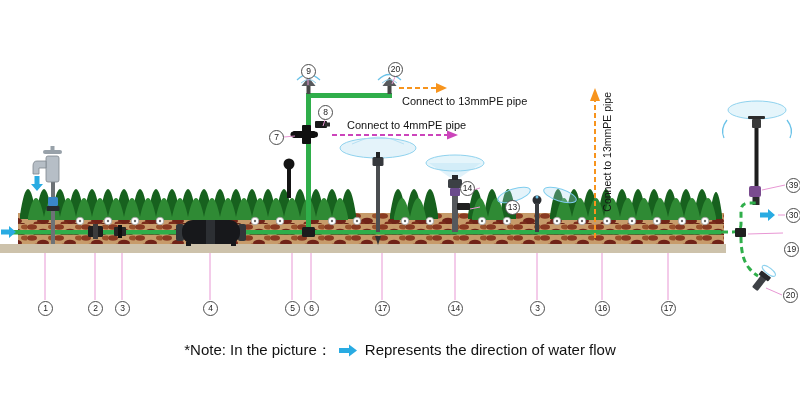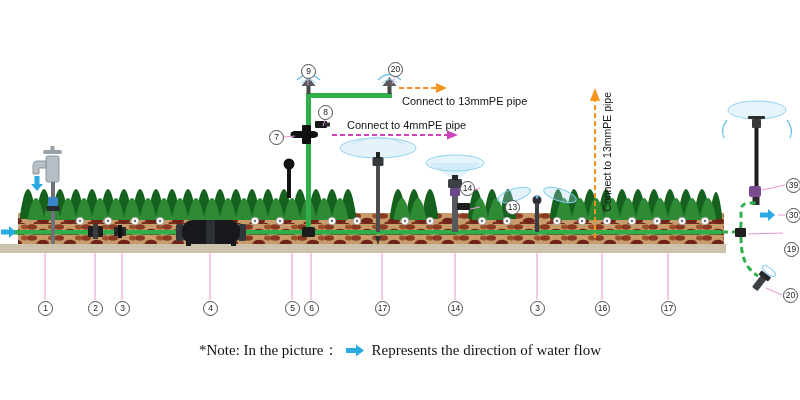--- a/index.html
+++ b/index.html
@@ -3,21 +3,21 @@
 <meta charset="utf-8">
 <style>
   html,body{margin:0;padding:0;background:#fff;}
   .stage{position:relative;width:800px;height:400px;background:#ffffff;overflow:hidden;
          font-family:"Liberation Sans",sans-serif;}
   .scene{position:absolute;left:0;top:0;}
   .co{position:absolute;width:13px;height:13px;border:1px solid #4d4d4d;border-radius:50%;
       background:#fff;font-size:8.5px;line-height:13px;text-align:center;color:#222;box-sizing:content-box;}
   .ann{position:absolute;font-size:11px;color:#141414;white-space:nowrap;}
   .ann.vert{font-size:10.5px;writing-mode:vertical-rl;transform:rotate(180deg);}
-  .note{position:absolute;left:0;right:0;top:341px;text-align:center;font-size:15px;color:#111;font-family:Liberation Serif, serif;}
+  .note{position:absolute;left:0;right:0;top:341px;text-align:center;font-size:15px;color:#111;}
   .note .arrow-ic{display:inline-block;vertical-align:-2px;margin:0 7px;}
 </style>
 </head>
 <body>
 
 <div class="stage">
 
   <svg class="scene" width="800" height="400" viewBox="0 0 800 400">
     <defs>
       <pattern id="mulch" x="0" y="213" width="27" height="11" patternUnits="userSpaceOnUse">

